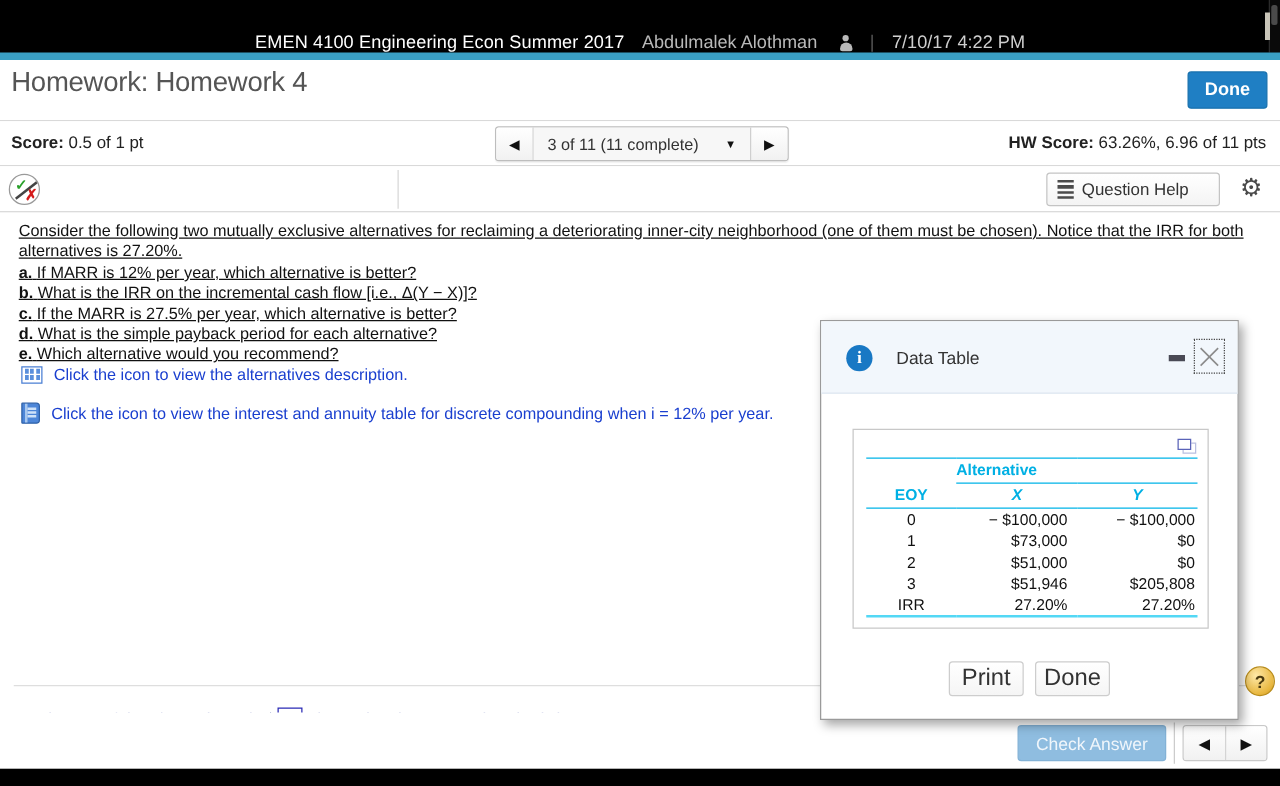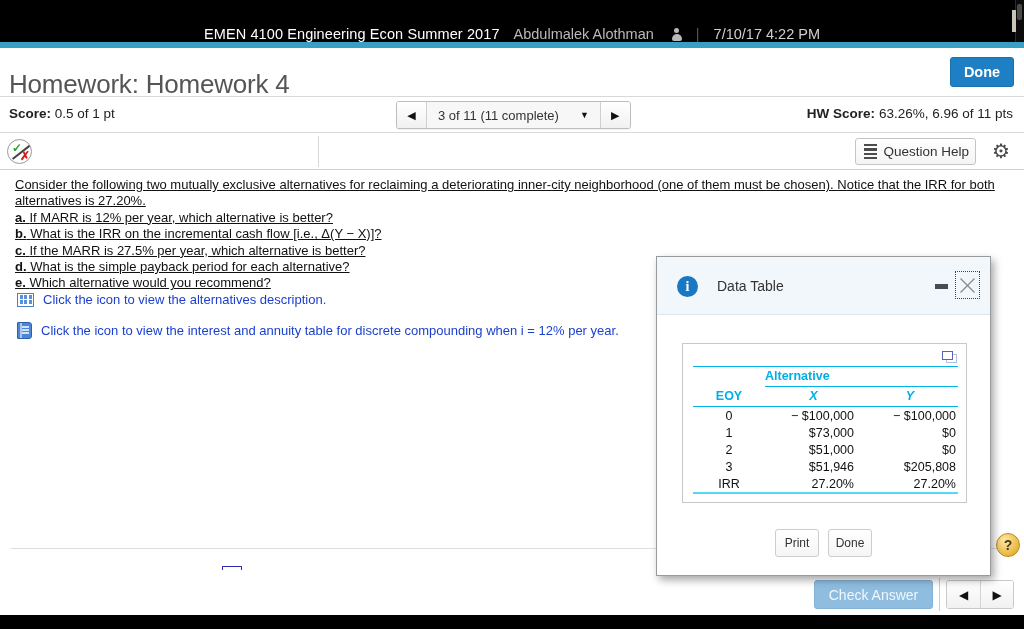--- a/index.html
+++ b/index.html
@@ -72,23 +72,22 @@
     background: #ffffff;
   }
 
   
   .title-row {
     position: relative; height: 49px;
     border-bottom: 1px solid #d9d9d9;
   }
   .hw-title {
     position: absolute; left: 9px; top: 5px;
-    font-size: 26px; color: #555; font-weight: 400;
+    font-size: 22px; color: #555; font-weight: 400;
     letter-spacing: -0.2px;
-    margin-top: 16px;
   }
   .save-btn {
     position: absolute; right: 10px; top: 9px;
     width: 64px; height: 30px;
     background: #1f7fc4; border: 1px solid #1871ad; border-radius: 3px;
     color: #fff; font-size: 14.5px; font-weight: bold;
     display: flex; align-items: center; justify-content: center;
     cursor: pointer;
   }
 
@@ -157,21 +156,21 @@
   .prob-title {
     position: absolute; left: 39px; top: 7px;
     font-size: 19px; color: #3a3a3a; font-weight: 400;
   }
   .prob-divider {
     position: absolute; left: 318px; top: 3px;
     width: 1px; height: 31px; background: #d8d8d8;
   }
   .qhelp-btn {
     position: absolute; right: 48px; top: 5px;
-    height: 27px; padding: 0 6px 0 8px;
+    height: 27px; padding: 0 24px 0 8px;
     display: flex; align-items: center; gap: 6px;
     border: 1px solid #c4c4c4; border-radius: 3px;
     background: linear-gradient(#ffffff,#f4f4f4);
     font-size: 13.5px; color: #333; cursor: pointer;
   }
   .list-icon { display: flex; flex-direction: column; gap: 2px; }
   .list-icon i { display: block; width: 13px; height: 2.4px; background: #4c4c4c; }
   .gear-btn {
     position: absolute; right: 12px; top: 7px;
     width: 22px; height: 22px; cursor: pointer;
@@ -375,24 +374,24 @@
   .dtable td.c2 { text-align: right; width: 96px; padding-right: 2px; }
   .dtable tr.irr td { font-weight: normal; }
   .dtable tr.lastrow td { border-bottom: 2px solid #53d8f5; }
   .blankcell { border: none; }
 
   .dlg-foot {
     position: relative; height: 52px;
     display: flex; align-items: flex-start; justify-content: center; gap: 9px;
   }
   .dlg-btn {
-    width: 44px; height: 28px; margin-top: 6px;
+    width: 60px; height: 28px; margin-top: 6px;
     border: 1px solid #cdcdcd; border-radius: 3px;
     background: linear-gradient(#ffffff,#f5f5f5);
-    font-size: 12px; color: #333;
+    font-size: 19px; color: #333;
     display: flex; align-items: center; justify-content: center;
     cursor: pointer;
   }
 
   
   .bottom-dark {
     position: absolute; left: 0; top: 615px;
     width: 1024px; height: 14px; background: #000;
   }
 </style>

